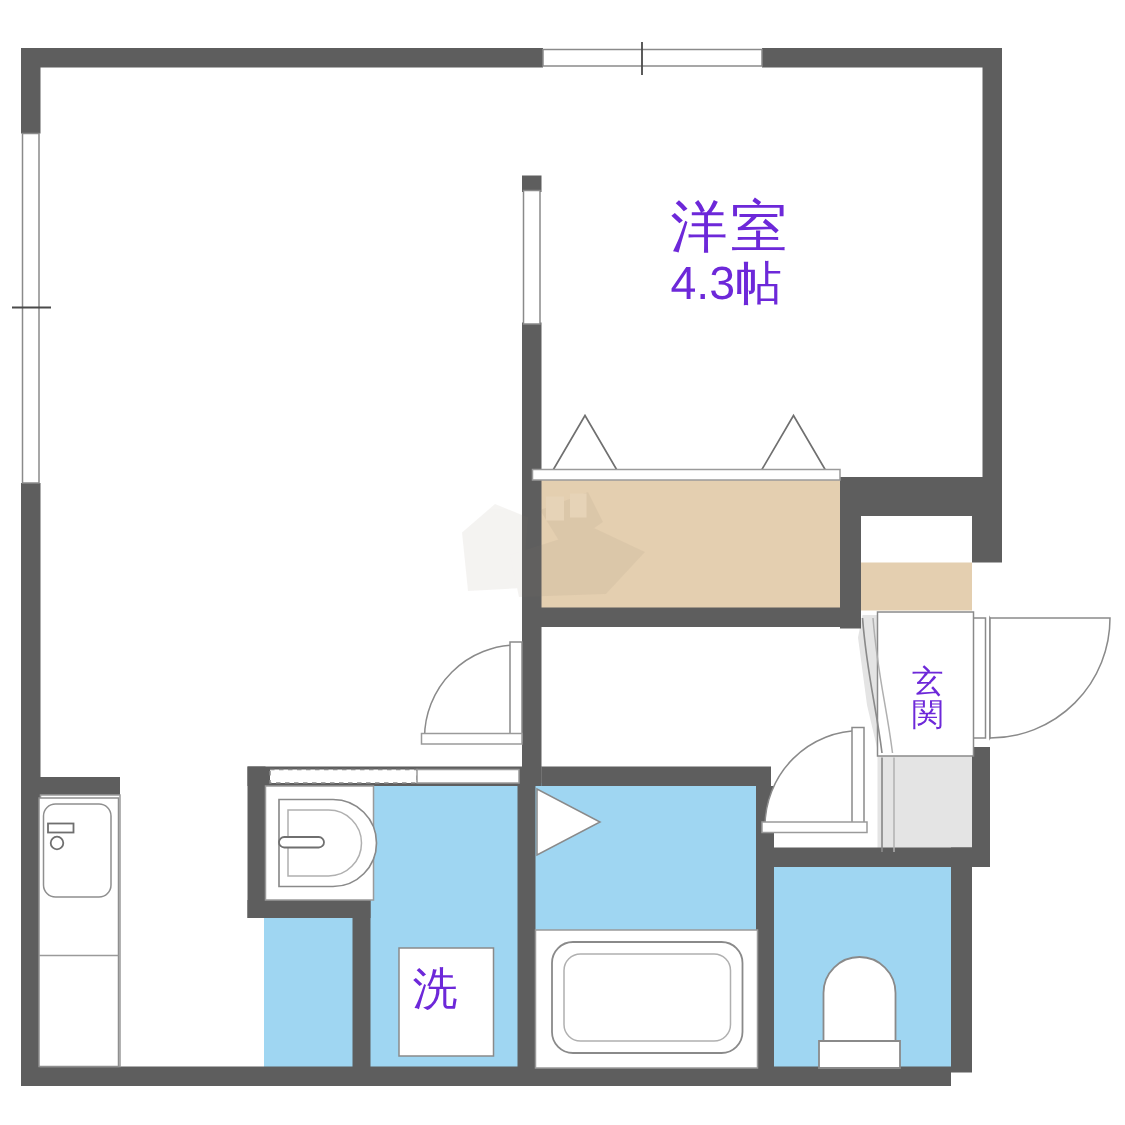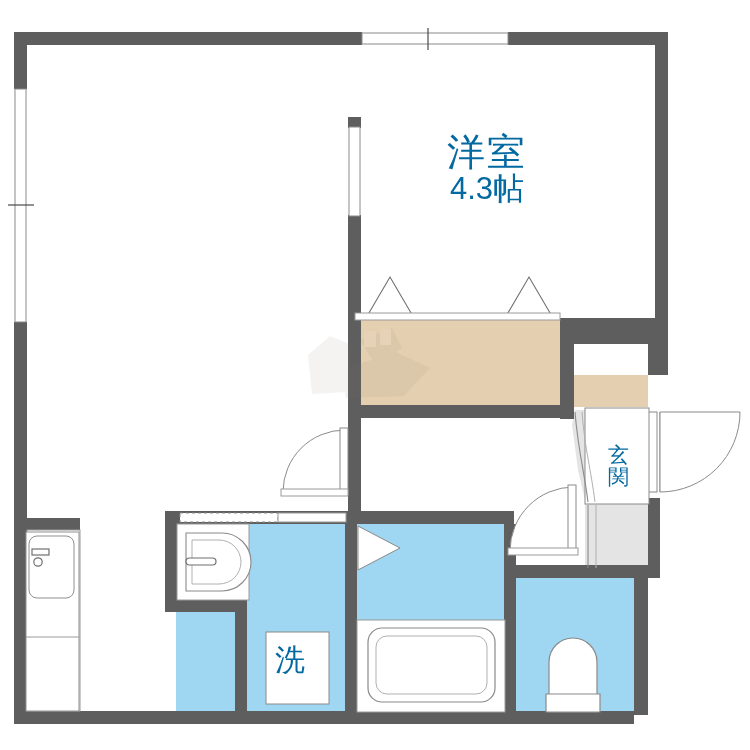--- a/index.html
+++ b/index.html
@@ -1,20 +1,20 @@
 <!DOCTYPE html>
 <html><head>
 <meta charset="utf-8">
 <title>Floor Plan</title>
 <style>
   html,body{margin:0;padding:0;background:#ffffff;}
   body{font-family:"Liberation Sans","DejaVu Sans",sans-serif;}
   #plan-root{position:relative;width:750px;height:750px;background:#ffffff;overflow:hidden;}
   #plan-svg{position:absolute;left:0;top:0;width:750px;height:750px;}
-  .room-label{position:absolute;color:#0369a1;line-height:1.05;text-align:center;white-space:nowrap;user-select:none;}
+  .room-label{position:absolute;color:#6d28d9;line-height:1.05;text-align:left;white-space:nowrap;user-select:none;}
   #label-ldk{left:139px;top:256px;font-size:42px;letter-spacing:1px;}
   #label-washitsu{left:447px;top:133px;font-size:38px;letter-spacing:2px;}
   #label-washitsu .l2{font-size:31px;display:block;letter-spacing:0px;}
   #label-genkan{left:608px;top:444px;font-size:21px;letter-spacing:0px;}
   #label-genkan .l2{display:block;}
   #label-sen{left:275px;top:644px;font-size:30px;}
 </style>
 </head>
 <body>
 

